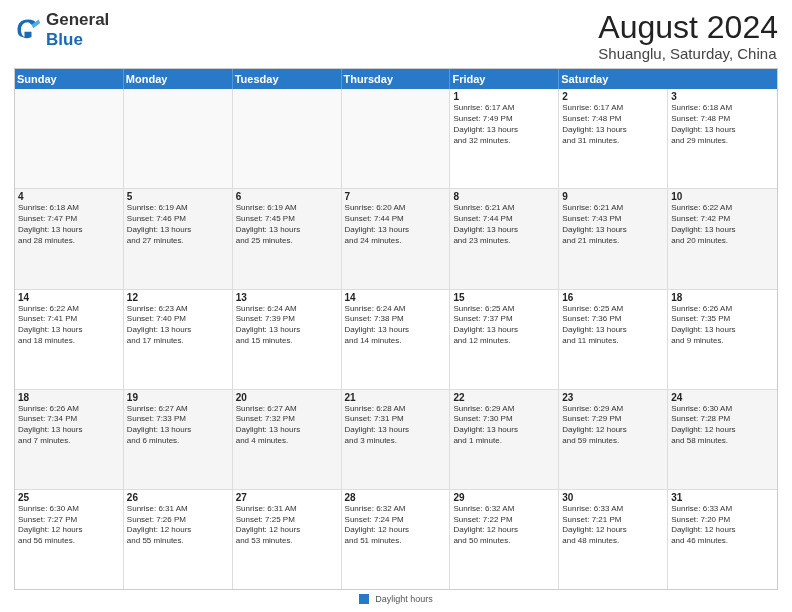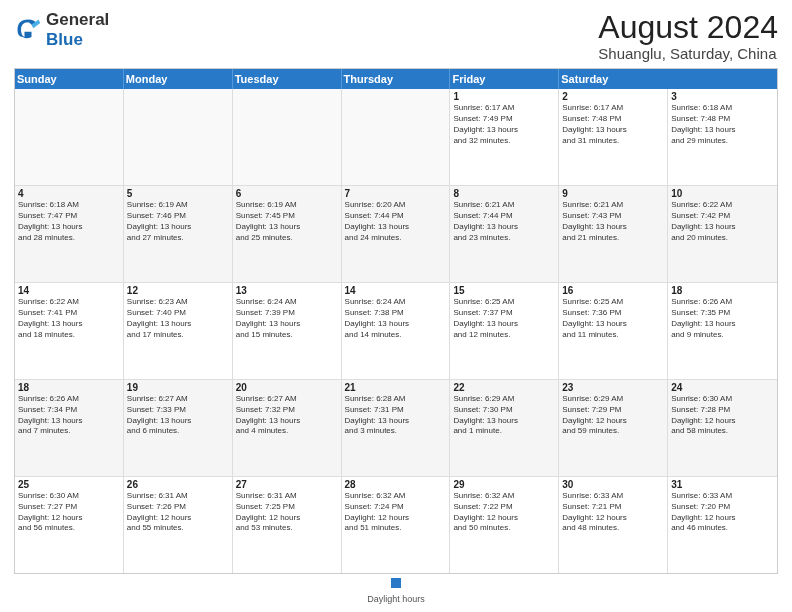--- a/index.html
+++ b/index.html
@@ -107,21 +107,20 @@
       line-height: 1.35;
     }
     .footer {
       display: flex;
       justify-content: center;
       align-items: center;
       padding: 4px 0 2px 0;
       font-size: 9px;
       color: #555;
       gap: 6px;
-      flex-direction: column;
     }
     .footer-dot {
       width: 10px;
       height: 10px;
       background: #2979c9;
       display: inline-block;
     }
   </style>
 </head>
 <body>

